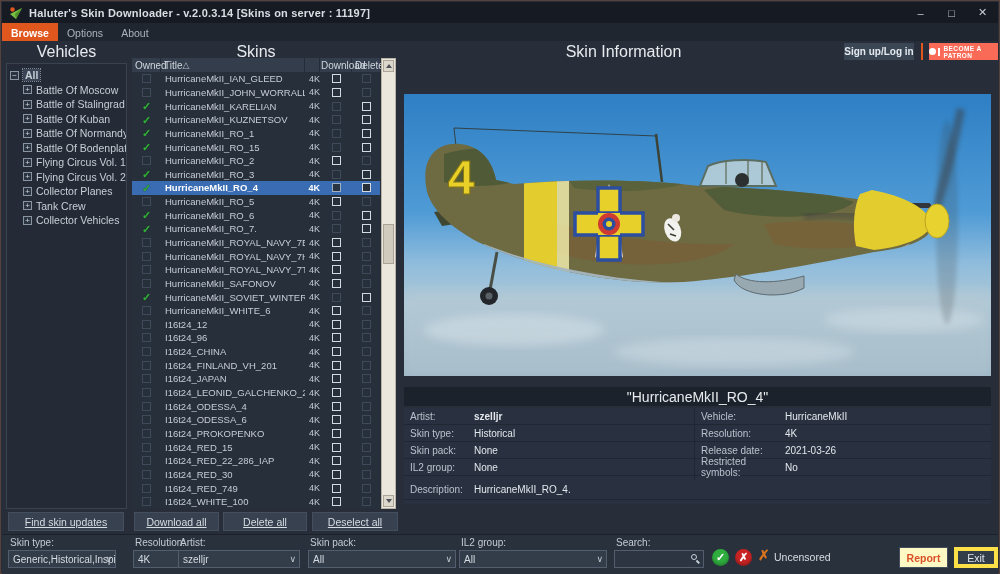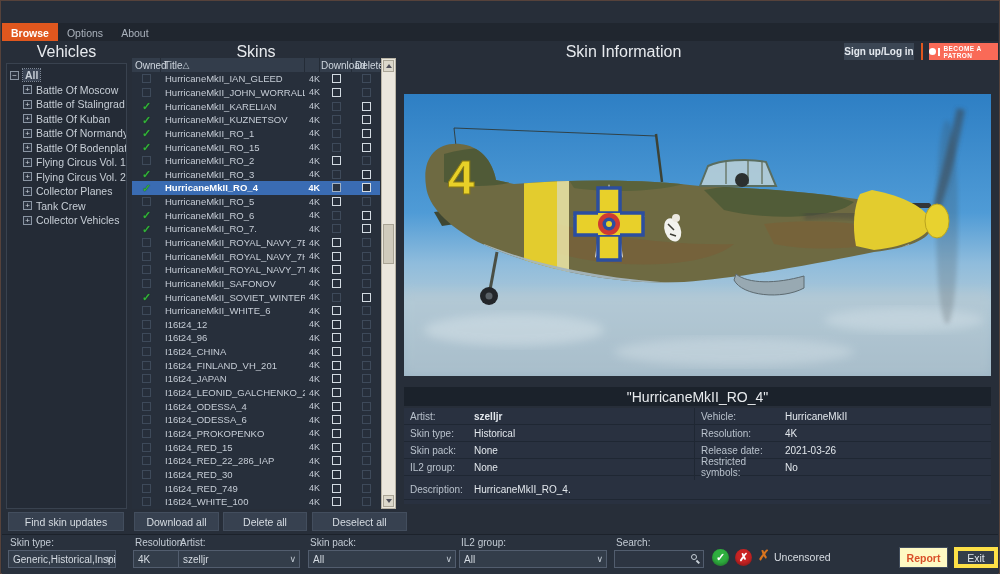--- a/index.html
+++ b/index.html
@@ -72,25 +72,25 @@
   .sarrow.up { top:1px; } .sarrow.down { bottom:1px; }
   .tri-up { width:0; height:0; border-left:3px solid transparent; border-right:3px solid transparent;
     border-bottom:4px solid #50505a; }
   .tri-down { width:0; height:0; border-left:3px solid transparent; border-right:3px solid transparent;
     border-top:4px solid #50505a; }
   .sthumb { position:absolute; left:1px; top:165px; width:11px; height:40px;
     background:#d0cbbc; border:1px solid #a9a495; }
 
   
   .btn { position:absolute; height:19px; background:#374150; color:#d6dce2; font-size:10.5px;
-    display:flex; align-items:center; justify-content:center; border:1px solid #434e5e; }
+    display:flex; align-items:center; justify-content:center; border:1px solid #434e5e;text-decoration:underline; }
   #find-updates { left:7px;  top:511px; width:116px; }
   #download-all { left:133px; top:511px; width:85px; }
   #delete-all   { left:222px; top:511px; width:84px; }
-  #deselect-all { left:311px; top:511px; width:95px; }
+  #deselect-all { left:311px; top:511px; width:86px; }
 
   
   #signup-btn { position:absolute; left:843px; top:42px; width:70px; height:17px;
     background:#3b4654; color:#e4e9ef; font-size:10px; font-weight:bold;
     display:flex; align-items:center; justify-content:center; }
   #patron-divider { position:absolute; left:920px; top:42px; width:2px; height:17px; background:#e0571e; }
   #patron-btn { position:absolute; left:928px; top:42px; width:69px; height:17px;
     background:#f96a57; color:#fff; font-size:6.5px; font-weight:bold; letter-spacing:.4px;
     display:flex; align-items:center; justify-content:center; gap:4px; }
   .patron-icon { display:flex; align-items:center; gap:1.5px; }
@@ -153,20 +153,33 @@
     display:flex; align-items:center; justify-content:center; }
   #exit-btn { left:953px; top:546px; width:44px; height:21px; position:absolute;
     background:#333d49; border:4px solid #fde047; color:#dfe4ea; font-size:10.5px;
     display:flex; align-items:center; justify-content:center; }
 </style>
 </head>
 <body>
 
 <div id="app">
 
+  <div class="titlebar">
+    <svg class="appicon" viewBox="0 0 14 14">
+      <polygon points="1,8 13,2 7,13" fill="#7ac143"></polygon>
+      <polygon points="13,2 7,13 6,8" fill="#4e8f2a"></polygon>
+      <circle cx="3.5" cy="3.5" r="2.2" fill="#e0571e"></circle>
+    </svg>
+    <span class="apptitle">Haluter's Skin Downloader - v.2.0.3.14 [Skins on server : 11197]</span>
+    <div class="wincontrols">
+      <span class="winbtn">–</span>
+      <span class="winbtn">□</span>
+      <span class="winbtn">✕</span>
+    </div>
+  </div>
 
   <div class="menubar">
     <div class="menuitem active">Browse</div>
     <div class="menuitem">Options</div>
     <div class="menuitem">About</div>
   </div>
 
   <div class="sectitle" id="skins-title">Skins</div>
   <div class="sectitle" id="vehicles-title">Vehicles</div>
   <div class="sectitle" id="skininfo-title">Skin Information</div>

